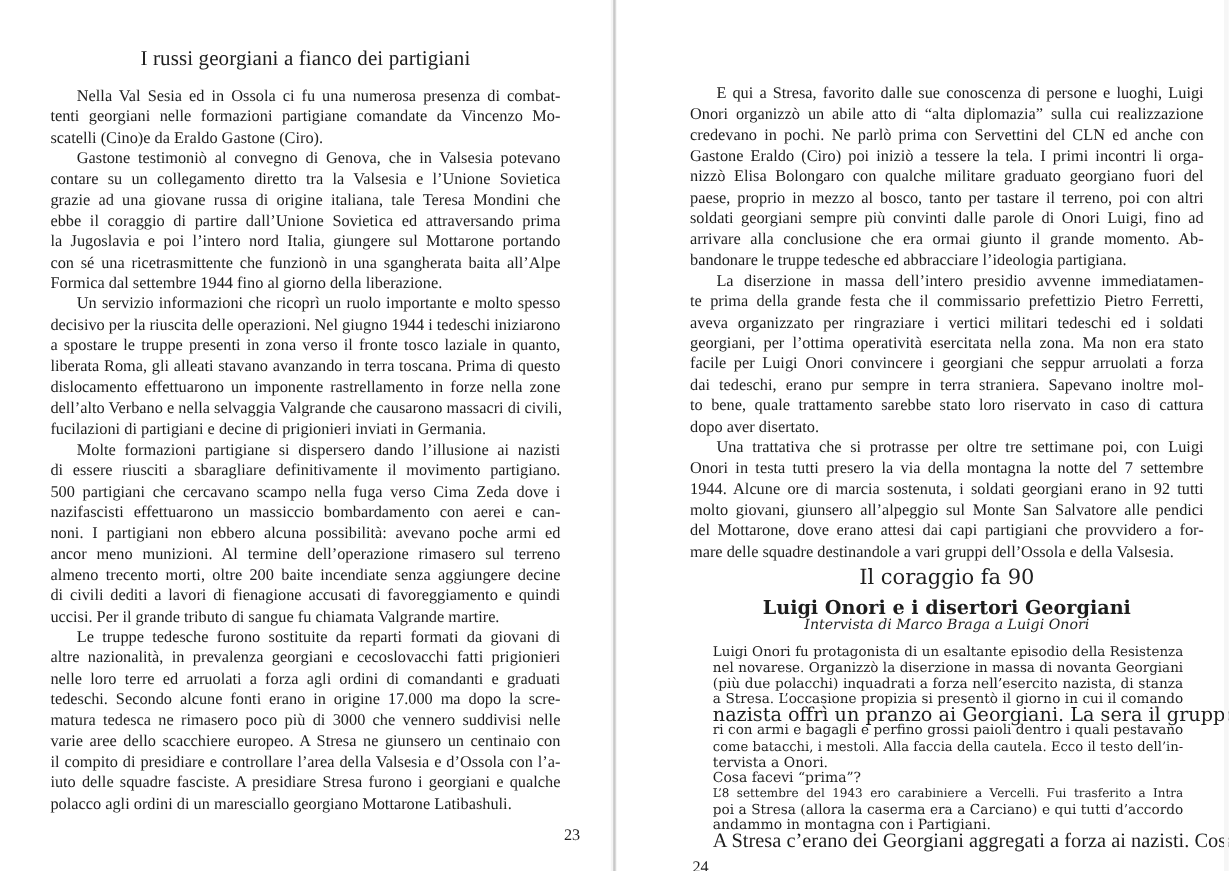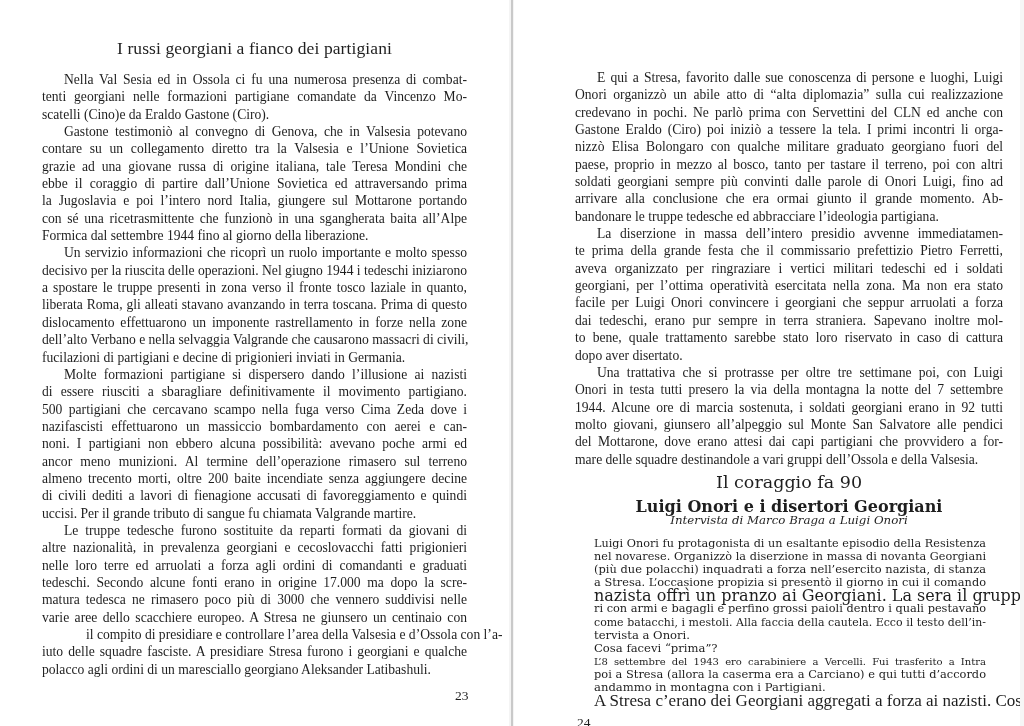--- a/index.html
+++ b/index.html
@@ -17,21 +17,21 @@
 
   .left-col { position:absolute; left:42px; top:38px; width:425px; }
   .chapter-title { text-align:center; font-size:17.5px; margin:0 0 12px 0; font-weight:normal; letter-spacing:0.1px; }
   .p { font-size:13.6px; line-height:17.35px; text-align:justify; margin:0; text-indent:22px; }
   .p .ln { display:block; text-align:justify; text-align-last:justify; white-space:nowrap; }
   .p .ln.last { text-align-last:left; }
   .p .ln.first { padding-left:22px; }
   .p { text-indent:0; }
 
   .pageno { position:absolute; font-size:13.5px; }
-  .pageno-left { left:455px; top:688px; }
+  .pageno-left { left:470px; top:688px; }
   .pageno-right { left:43px; top:687px; }
 
   .right-col { position:absolute; left:41px; top:41px; width:428px; }
 
   .section-title { position:absolute; left:0; width:510px; text-align:center; font-size:17.5px; top:444px; }
   .section-sub { position:absolute; left:0; width:510px; text-align:center; font-size:16px; top:469px;font-weight:bold; }
   .section-byline { position:absolute; left:0; width:510px; text-align:center; font-size:11.8px; font-style:italic; top:485px; }
 
   .interview { position:absolute; left:60px; top:509px; width:392px; }
   .ip { font-size:11.6px; line-height:13.1px; margin:0; }
@@ -83,23 +83,23 @@
             <span class="ln" style="display: block;">di civili dediti a lavori di fienagione accusati di favoreggiamento e quindi</span>
             <span class="ln last" style="display: block;">uccisi. Per il grande tributo di sangue fu chiamata Valgrande martire.</span>
           </div>
           <div class="p">
             <span class="ln first" style="display: block;">Le truppe tedesche furono sostituite  da reparti formati da giovani di</span>
             <span class="ln" style="display: block;">altre nazionalità, in prevalenza georgiani e cecoslovacchi fatti prigionieri</span>
             <span class="ln" style="display: block;">nelle loro terre ed arruolati a forza agli ordini di comandanti e graduati</span>
             <span class="ln" style="display: block;">tedeschi. Secondo alcune fonti erano in origine 17.000 ma dopo la scre-</span>
             <span class="ln" style="display: block;">matura tedesca ne rimasero poco più di 3000 che vennero suddivisi nelle</span>
             <span class="ln" style="display: block;">varie aree dello scacchiere europeo. A Stresa ne giunsero un centinaio con</span>
-            <span class="ln" style="display: block; margin-left: 44px;">il compito di presidiare e controllare l’area della Valsesia e d’Ossola con l’a-</span>
+            <span class="ln" style="display: block;">il compito di presidiare e controllare l’area della Valsesia e d’Ossola con l’a-</span>
             <span class="ln" style="display: block;">iuto delle squadre fasciste. A presidiare Stresa furono i georgiani e qualche</span>
-            <span class="ln last" style="display: block;">polacco agli ordini di un maresciallo georgiano Aleksander Latibashuli.</span>
+            <span class="ln last" style="display: block;">polacco agli ordini di un maresciallo georgiano Mottarone Latibashuli.</span>
           </div>
         </div>
     </div>
     <div class="pageno pageno-left serif">23</div>
   </div>
 
   <div class="gutter"></div>
   <div class="gutter-line"></div>
 
   <div class="page page-right">

